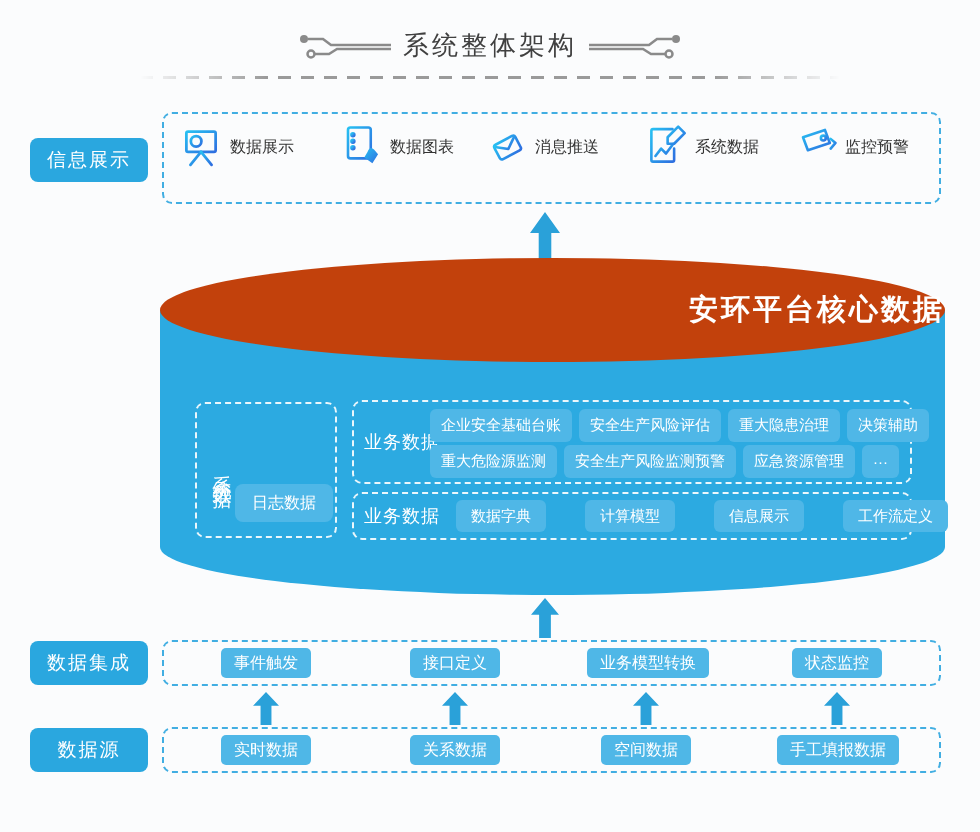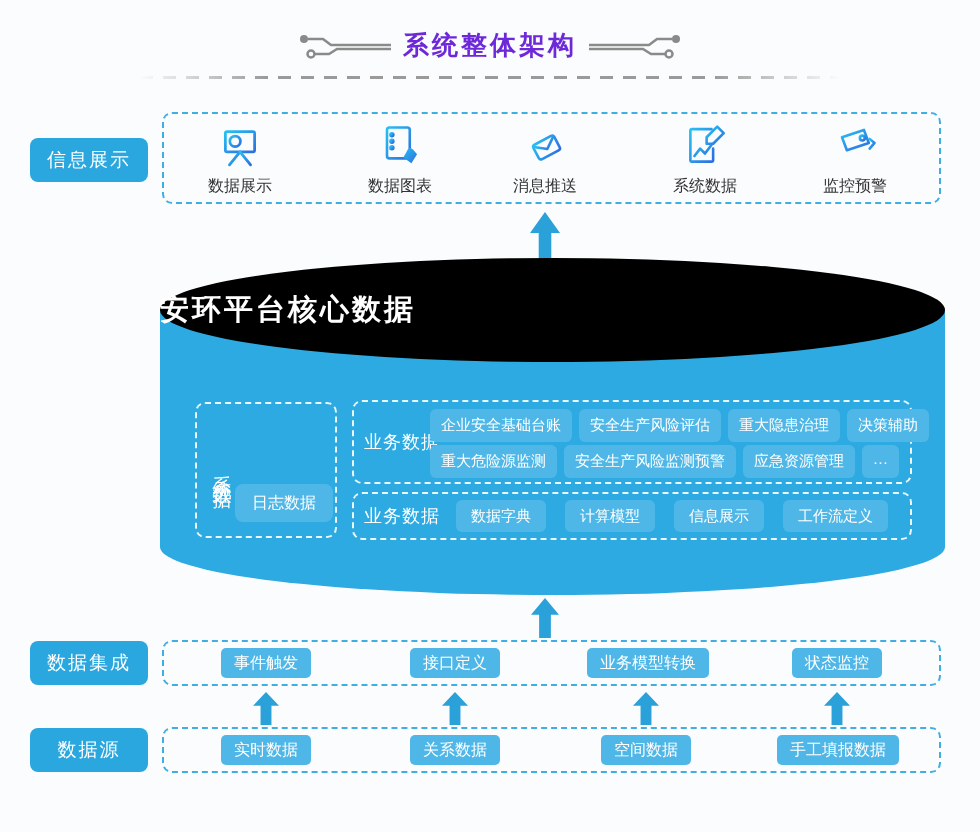--- a/index.html
+++ b/index.html
@@ -9,21 +9,21 @@
     background: #fbfcfd; overflow: hidden;
     font-family: "Liberation Sans", sans-serif;
   }
 
   
   .page-title-wrap {
     position: absolute; top: 28px; left: 0; width: 100%;
     display: flex; justify-content: center; align-items: center; gap: 12px;
   }
   .page-title {
-    margin: 0; font-size: 26px; font-weight: 700; color: #6d28d9; letter-spacing: 3px;
+    margin: 0; font-size: 26px; font-weight: 400; color: #404040; letter-spacing: 3px;
   }
   .ornament { width: 92px; height: 30px; }
   .ornament.right { transform: scaleX(-1); }
   .divider {
     position: absolute; left: 140px; top: 76px; width: 700px; height: 3px;
     background: repeating-linear-gradient(90deg, #9a9a9a 0 13px, transparent 13px 23px);
     -webkit-mask: linear-gradient(90deg, transparent, #000 18%, #000 82%, transparent);
             mask: linear-gradient(90deg, transparent, #000 18%, #000 82%, transparent);
   }
 
@@ -36,36 +36,36 @@
 
   
   .dash-box { position: absolute; border: 2px dashed #41aee2; border-radius: 10px; }
   #display-box     { left: 162px; top: 112px; width: 779px; height: 92px; }
   #integration-box { left: 162px; top: 640px; width: 779px; height: 46px; }
   #source-box      { left: 162px; top: 727px; width: 779px; height: 46px; }
 
   
   .display-item {
     position: absolute; top: 121px; width: 130px;
-    display: flex; flex-direction: column; align-items: center; gap: 3px; z-index: 2;
+    display: flex; flex-direction: row; align-items: center; gap: 3px; z-index: 2;
   }
   .display-item svg { width: 52px; height: 52px; }
   .display-item .lbl { font-size: 16px; color: #333; }
 
   
   .arrow {
     position: absolute; background: #2aa1d9;
     clip-path: polygon(50% 0, 100% 42%, 71% 42%, 71% 100%, 29% 100%, 29% 42%, 0 42%);
   }
 
   
   .cyl-top {
     position: absolute; left: 160px; top: 258px; width: 785px; height: 104px;
-    background: #000000; border-radius: 50%; z-index: 2;
-    display: flex; align-items: center; justify-content: flex-start;
+    background: #c2410c; border-radius: 50%; z-index: 2;
+    display: flex; align-items: center; justify-content: flex-end;
   }
   .cyl-title { color: #fff; font-size: 29px; font-weight: 700; letter-spacing: 3px; }
   .cyl-body {
     position: absolute; left: 160px; top: 310px; width: 785px; height: 285px;
     background: #2caae1; border-radius: 0 0 50% 50% / 0 0 48px 48px; z-index: 1;
   }
 
   
   .inner-box { position: absolute; border: 2px dashed rgba(255,255,255,.9); border-radius: 10px; z-index: 3; }
   #system-box { left: 195px; top: 402px; width: 142px; height: 136px; }
@@ -80,21 +80,21 @@
     position: absolute; left: 10px; top: 50%; transform: translateY(-50%);
     color: #fff; font-size: 18px; letter-spacing: 1px; white-space: nowrap;
   }
   .chip {
     background: #4fb7e7; color: #fff;
     display: flex; align-items: center; justify-content: center; white-space: nowrap;
   }
   .sys-chip { position: absolute; left: 38px; width: 98px; height: 38px; font-size: 16px; border-radius: 8px; }
   .row-chips { position: absolute; display: flex; gap: 7px; }
   .row-chips .chip { height: 33px; padding: 0 11px; font-size: 15px; border-radius: 6px; }
-  #biz2-box .row-chips { gap: 19px; }
+  #biz2-box .row-chips { gap: 39px; }
   #biz2-box .row-chips .chip { height: 32px; padding: 0 15px; }
 
   
   .flow-chip {
     position: absolute; transform: translateX(-50%);
     height: 30px; padding: 0 13px; font-size: 16px; border-radius: 5px; z-index: 2;
   }
 </style>
 </head>
 <body>

